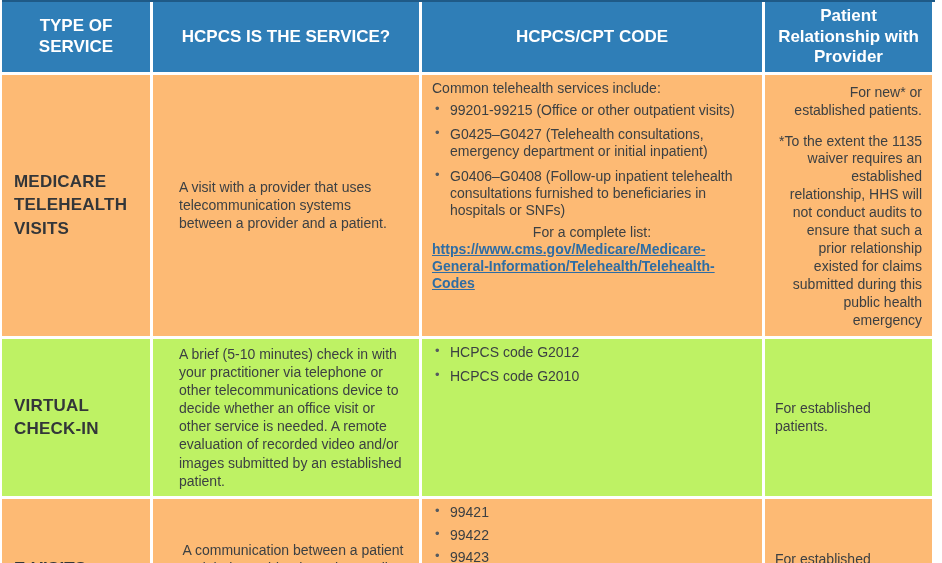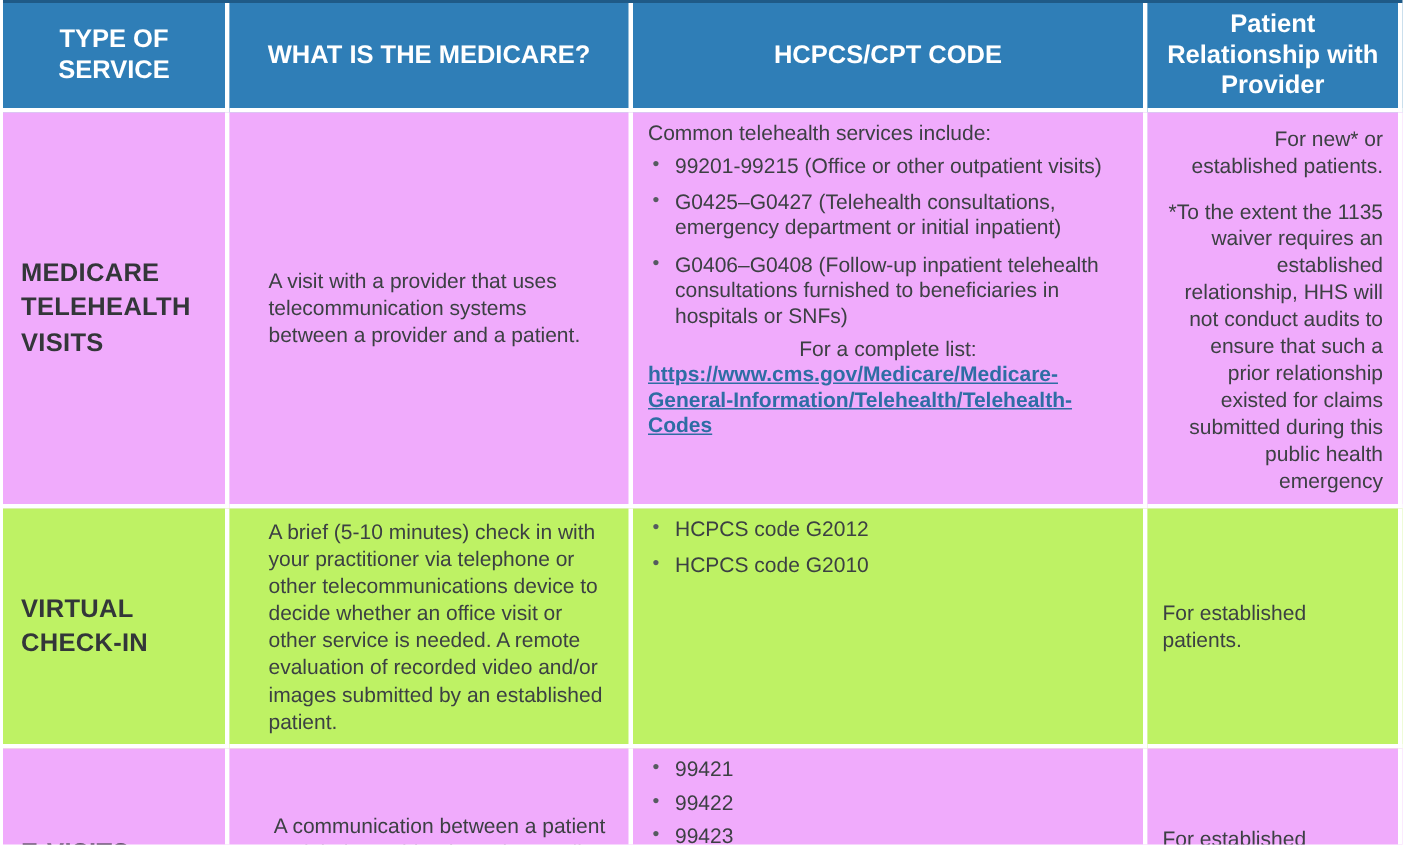--- a/index.html
+++ b/index.html
@@ -31,21 +31,21 @@
   th {
     background: #2f7eb7;
     color: #ffffff;
     font-size: 17px;
     font-weight: bold;
     text-align: center;
     vertical-align: middle;
     padding: 4px 8px;
     line-height: 1.22;
   }
-  tr.row-odd td { background: #f0abfc; }
+  tr.row-odd td { background: #fdba74; }
   tr.row-even td { background: #bef264; }
 
   td.cell-type {
     font-size: 17px;
     font-weight: bold;
     color: #333639;
     vertical-align: middle;
     text-align: left;
     padding: 6px 8px 6px 12px;
     line-height: 1.4;
@@ -114,21 +114,21 @@
   <table class="tbl">
     <colgroup>
       <col class="c1">
         <col class="c2">
         <col class="c3">
         <col class="c4">
     </colgroup>
     <thead>
       <tr style="height:71px;">
         <th>TYPE OF SERVICE</th>
-        <th>WHAT IS THE MEDICARE?</th>
+        <th>HCPCS IS THE SERVICE?</th>
         <th>HCPCS/CPT CODE</th>
         <th>Patient Relationship with Provider</th>
       </tr>
     </thead>
     <tbody>
 
       <tr class="row-odd" style="height:203px;">
         <td class="cell-type">MEDICARE TELEHEALTH VISITS</td>
         <td class="cell-desc">A visit with a provider that uses telecommunication systems between a provider and a patient.</td>
         <td class="cell-codes">

